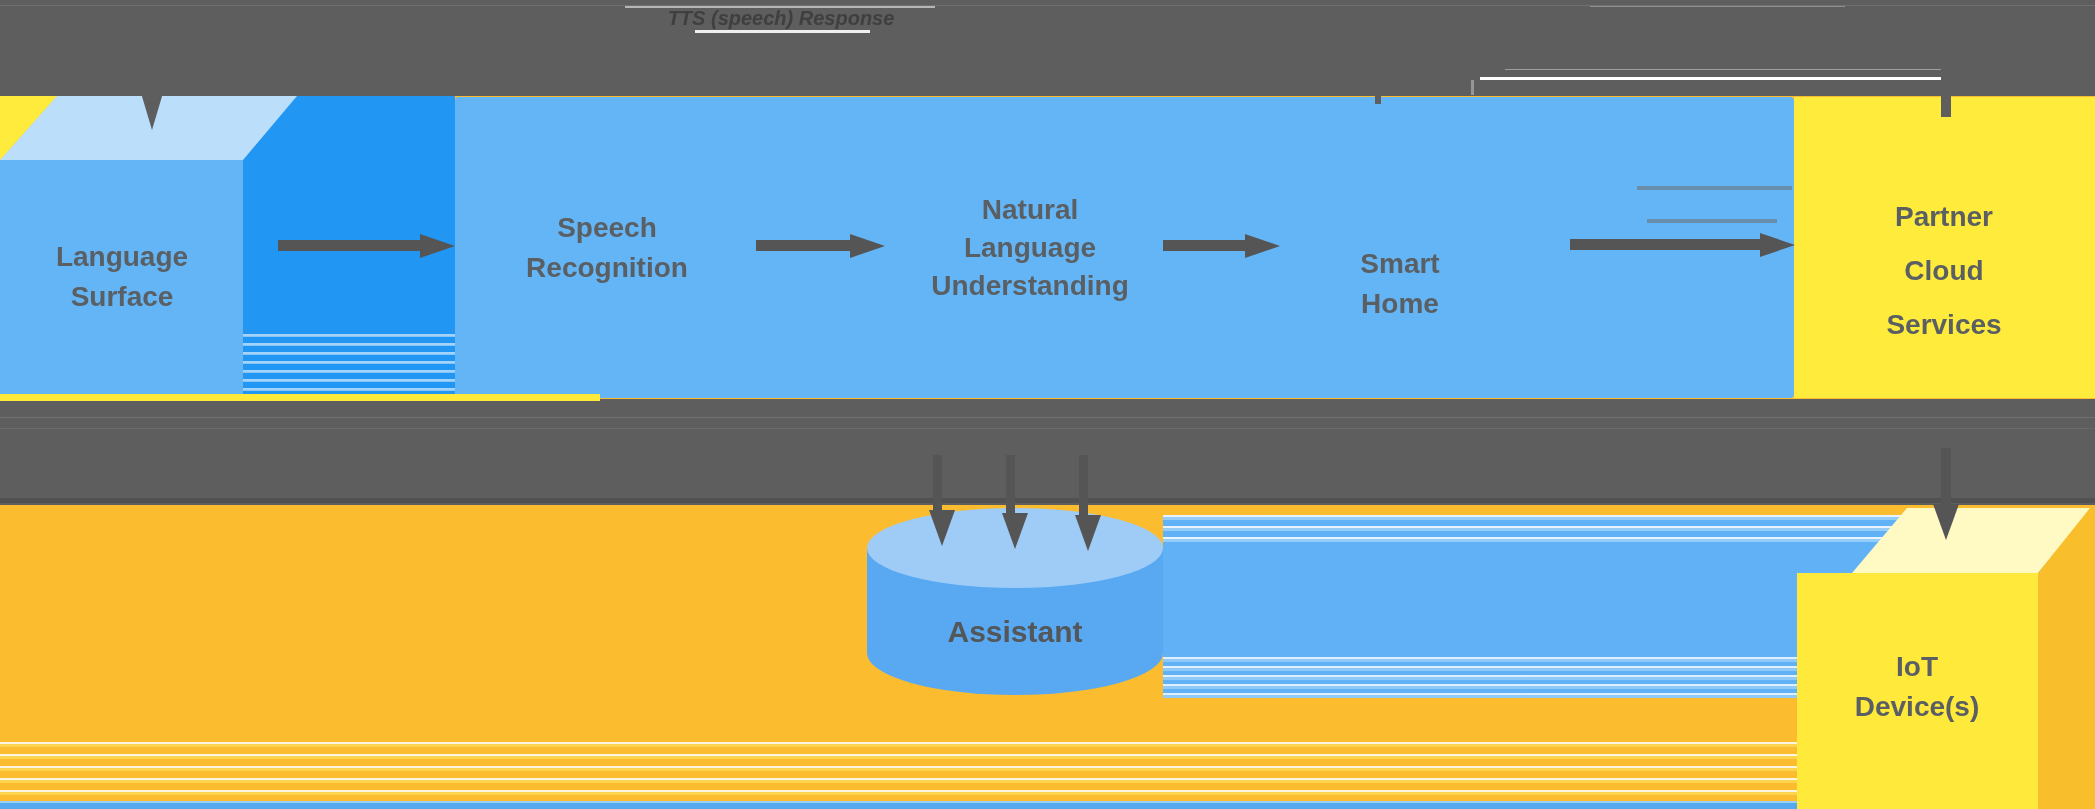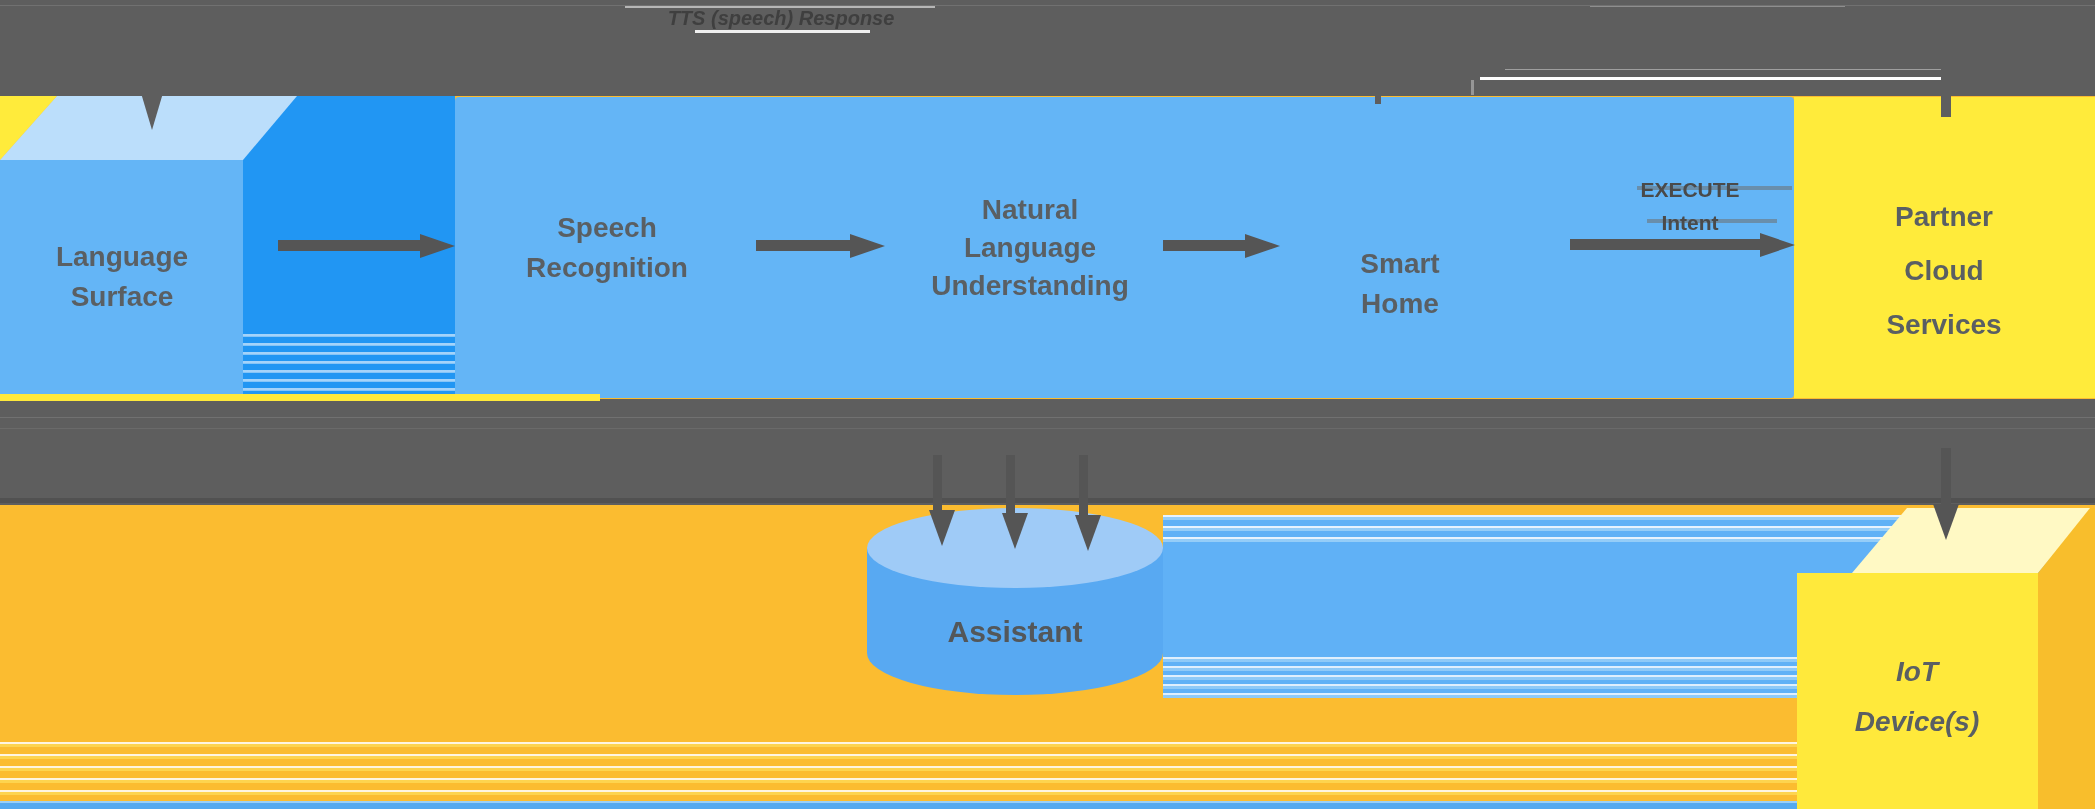--- a/index.html
+++ b/index.html
@@ -73,21 +73,21 @@
       linear-gradient(#60B1F6,#60B1F6);}
   .cyl-body{left:867px;top:548px;width:296px;height:147px;background:#58A9F2;
             border-radius:0 0 148px 148px / 0 0 42px 42px;z-index:3;}
   .cyl-top{left:867px;top:508px;width:296px;height:80px;background:#9FCBF7;border-radius:50%;z-index:4;}
   .lbl-homegraph{left:867px;top:615px;width:296px;font-size:30px;line-height:34px;color:#53575A;z-index:5;}
   .iot-top{left:1797px;top:508px;width:296px;height:65px;background:#FFF9C4;z-index:3;
            clip-path:polygon(55px 65px,110px 0,296px 0,241px 65px);}
   .iot-front{left:1797px;top:573px;width:241px;height:236px;background:#FFE93B;z-index:3;}
   .iot-side{left:2038px;top:508px;width:57px;height:301px;background:#F8BE2C;z-index:3;
             clip-path:polygon(0 65px,52px 0,57px 0,57px 301px,0 301px);}
-  .lbl-iot{left:1837px;top:647px;width:160px;line-height:50px;z-index:5;font-style:italic;}
+  .lbl-iot{left:1837px;top:647px;width:160px;line-height:40px;z-index:5;}
   .bottom-stripes{left:0;top:742px;width:2095px;height:60px;z-index:2;
     background:repeating-linear-gradient(180deg, rgba(255,255,255,.85) 0 2px, #FDD44F 2px 5px, transparent 5px 12px);}
   .bottom-blue{left:0;top:801px;width:2095px;height:8px;background:#55A9EF;border-top:2px solid #9ACFF7;z-index:3;}
 </style>
 </head>
 <body>
 
 <div class="stage">
 
   <div class="abs bottom-stripes"></div>
@@ -118,21 +118,20 @@
   <div class="abs as-front"></div>
   <div class="as-notch"></div>
   <div class="box-label lbl-assistant">Language Surface</div>
 
   <div class="abs platform"></div>
   <div class="box-label lbl-speech">Speech Recognition</div>
   <div class="box-label lbl-nlu">Natural Language Understanding</div>
   <div class="box-label lbl-smart">Smart Home</div>
   <div class="abs gl-strike1"></div>
   <div class="abs gl-strike2"></div>
-  <div class="box-label lbl-execute">EXECUTE Intent</div>
 
   <div class="abs partner"></div>
   <div class="box-label lbl-partner">Partner Cloud Services</div>
 
   <div class="shaft a1s"></div>
   <div class="head-r a1h"></div>
   <div class="shaft a2s"></div>
   <div class="head-r a2h"></div>
   <div class="shaft a3s"></div>
   <div class="head-r a3h"></div>

